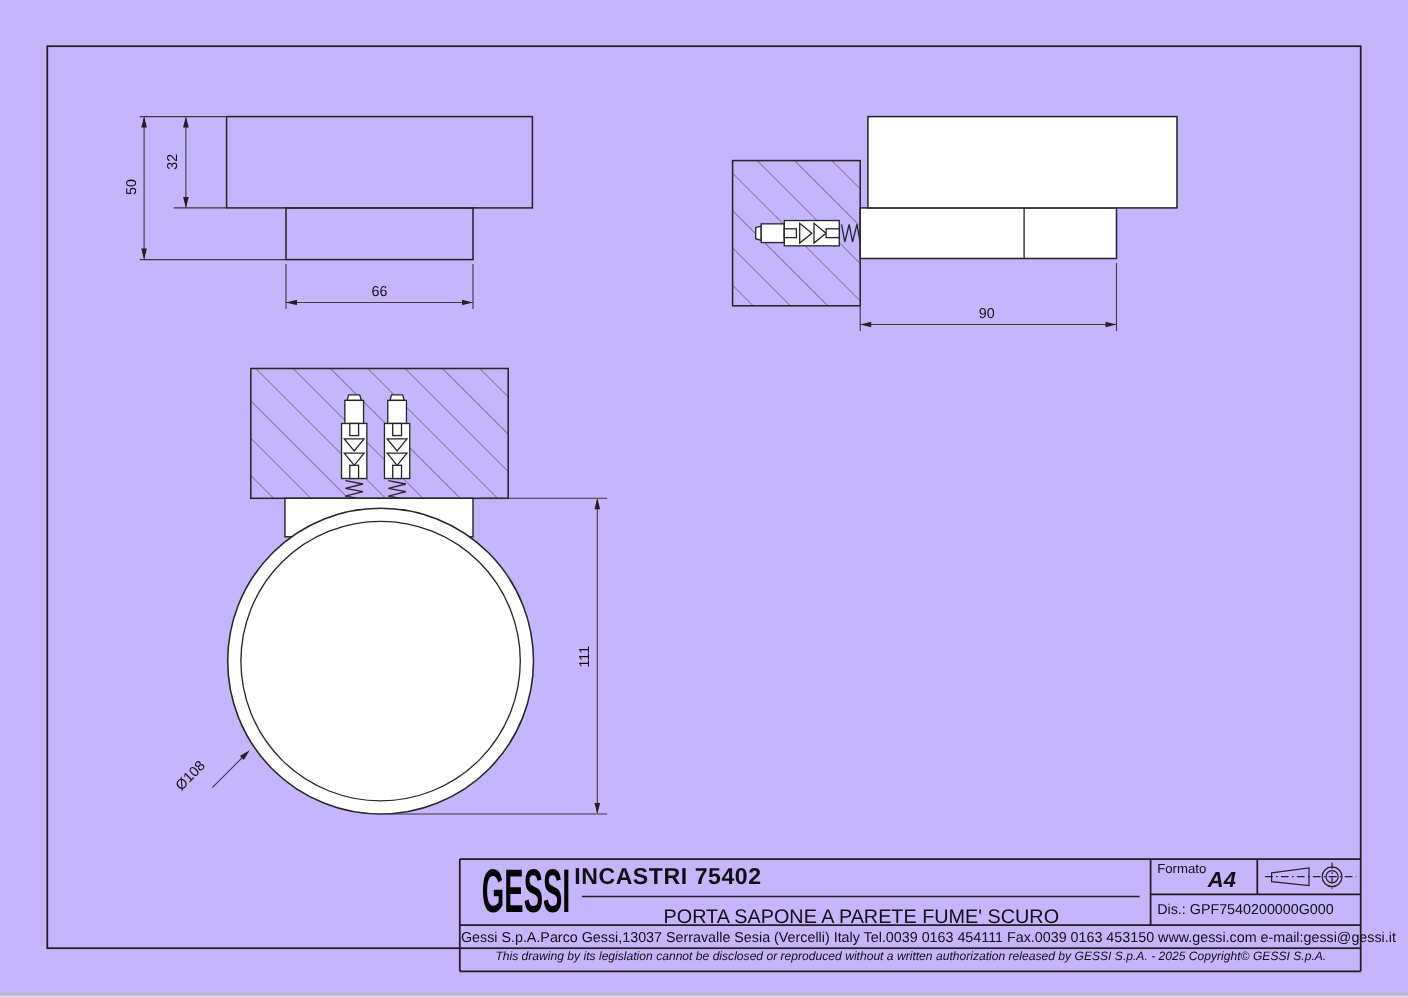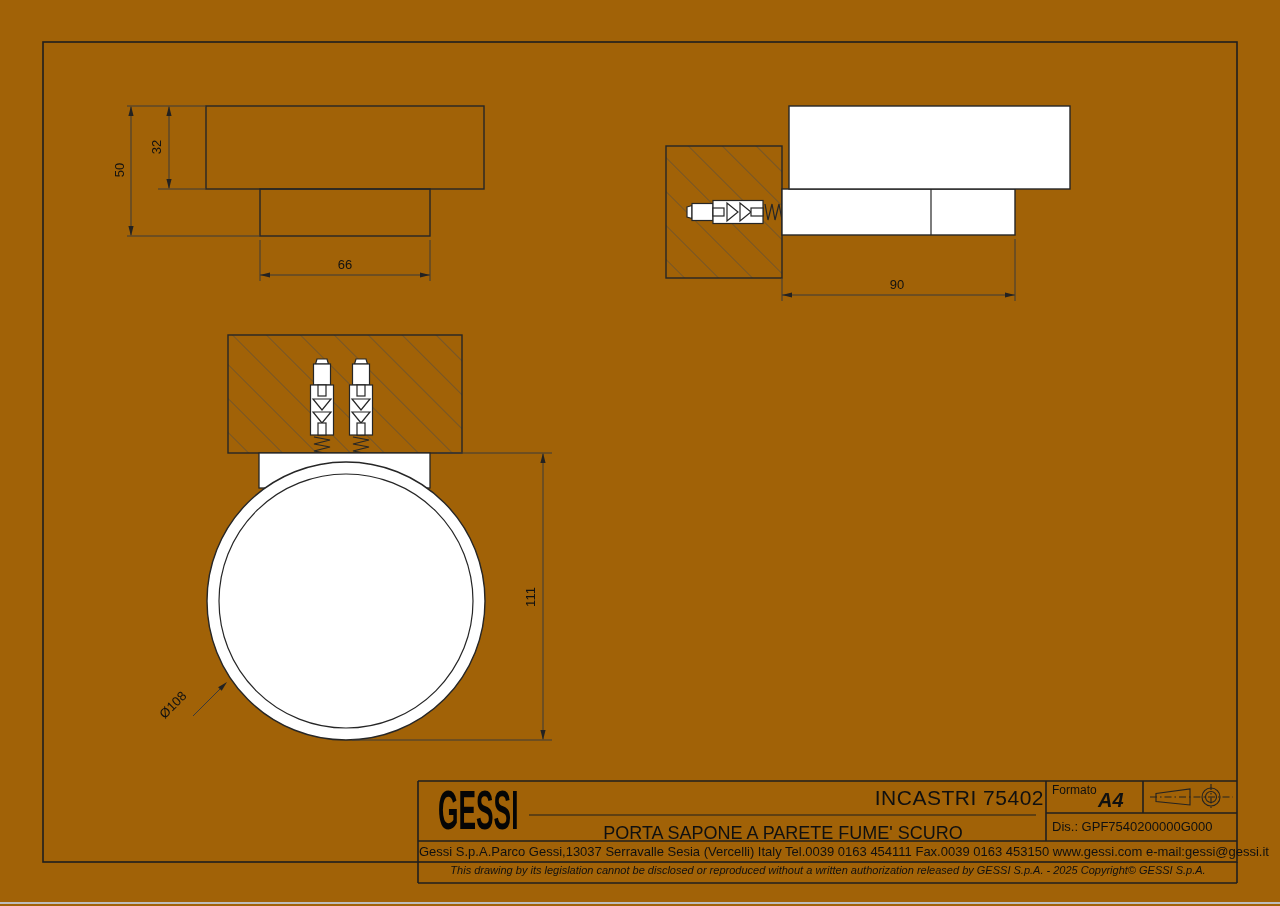--- a/index.html
+++ b/index.html
@@ -1,22 +1,22 @@
 <!DOCTYPE html>
 <html><head>
 <meta charset="utf-8">
 <style>
   html,body{margin:0;padding:0;background:#fff;}
-  .page{position:relative;width:1280px;height:906px;background:#a16207;overflow:hidden;
+  .page{position:relative;width:1280px;height:906px;background:#c4b5fd;overflow:hidden;
         font-family:"Liberation Sans",sans-serif;color:#111;}
   .page svg{position:absolute;left:0;top:0;}
   .tb-text{position:absolute;white-space:nowrap;color:#101010;}
   .logo{left:438px;top:788px;font-size:56px;font-weight:bold;line-height:44px;
         transform:scaleX(0.47);transform-origin:left top;letter-spacing:0px;color:#050505;}
-  .title{left:522px;top:786px;width:522px;text-align:right;font-size:21px;font-weight:normal;letter-spacing:.5px;}
+  .title{left:522px;top:786px;width:522px;text-align:left;font-size:21px;font-weight:bold;letter-spacing:.5px;}
   .subtitle{left:522px;top:823px;width:522px;text-align:center;font-size:18px;}
   .formato-label{left:1052px;top:783px;font-size:12px;}
   .formato-value{left:1098px;top:789px;font-size:20px;font-weight:bold;font-style:italic;}
   .dis{left:1052px;top:819px;font-size:13px;}
   .address{left:419px;top:844px;width:818px;text-align:center;font-size:13px;}
   .copyright{left:419px;top:864px;width:818px;text-align:center;font-size:11px;font-style:italic;}
 </style>
 </head>
 <body>
 

